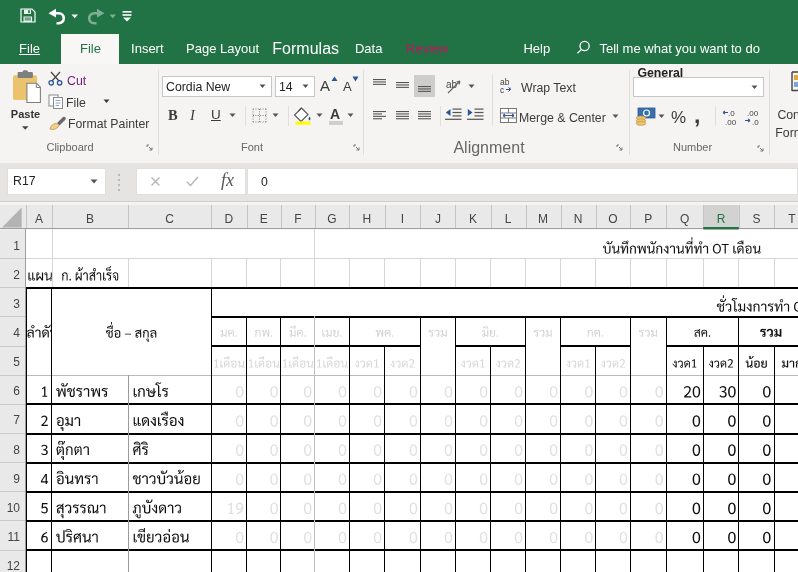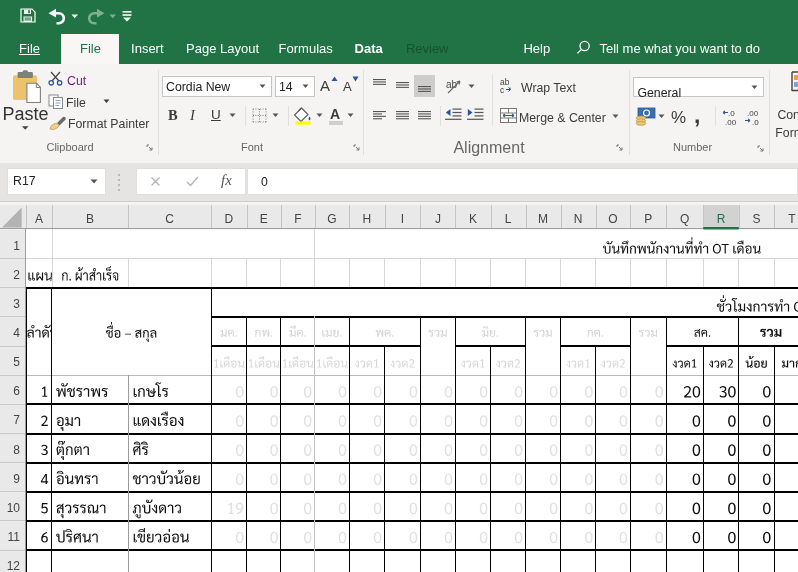--- a/index.html
+++ b/index.html
@@ -27,43 +27,43 @@
 <rect x="0.5" y="0" width="9" height="1.6" fill="#fff"></rect>
 <rect x="0.5" y="3.2" width="9" height="1.6" fill="#fff"></rect>
 <path d="M1 6.5 h8 l-4 4 z" fill="#fff"></path>
 </svg>
 <div style="position:absolute;left:0px;top:34px;width:798px;height:30px;background:#217346;"></div>
 <div style="position:absolute;left:61px;top:34px;width:58.4px;height:30px;background:#f8f7f6;"></div>
 <div style="position:absolute;left:29.6px;top:41px;font-size:13px;line-height:15px;color:#fff;font-weight:400;white-space:nowrap;transform:translateX(-50%);text-decoration:underline;">File</div>
 <div style="position:absolute;left:90.5px;top:41px;font-size:13px;line-height:15px;color:#217346;font-weight:400;white-space:nowrap;transform:translateX(-50%);">File</div>
 <div style="position:absolute;left:147.3px;top:41px;font-size:13px;line-height:15px;color:#fff;font-weight:400;white-space:nowrap;transform:translateX(-50%);">Insert</div>
 <div style="position:absolute;left:222.6px;top:41px;font-size:13px;line-height:15px;color:#fff;font-weight:400;white-space:nowrap;transform:translateX(-50%);">Page Layout</div>
-<div style="position:absolute;left:305.7px;top:41px;font-size:13px;line-height:15px;color:#fff;font-weight:400;white-space:nowrap;transform:translateX(-50%);">Formulas</div>
-<div style="position:absolute;left:368.7px;top:41px;font-size:13px;line-height:15px;color:#fff;font-weight:700;white-space:nowrap;transform:translateX(-50%);text-align:right;">Data</div>
-<div style="position:absolute;left:427.2px;top:41px;font-size:13px;line-height:15px;color:#14532d;font-weight:400;white-space:nowrap;transform:translateX(-50%);">Review</div>
+<div style="position:absolute;left:305.7px;top:41px;font-size:16px;line-height:15px;color:#fff;font-weight:400;white-space:nowrap;transform:translateX(-50%);">Formulas</div>
+<div style="position:absolute;left:368.7px;top:41px;font-size:13px;line-height:15px;color:#fff;font-weight:400;white-space:nowrap;transform:translateX(-50%);text-align:right;">Data</div>
+<div style="position:absolute;left:427.2px;top:41px;font-size:13px;line-height:15px;color:#be185d;font-weight:400;white-space:nowrap;transform:translateX(-50%);">Review</div>
 <div style="position:absolute;left:484.2px;top:41px;font-size:13px;line-height:15px;color:#fff;font-weight:400;white-space:nowrap;transform:translateX(-50%);margin-top:20px;">View</div>
 <div style="position:absolute;left:536.8px;top:41px;font-size:13px;line-height:15px;color:#fff;font-weight:400;white-space:nowrap;transform:translateX(-50%);">Help</div>
 <svg style="left:576px;top:40px" width="15" height="15" viewBox="0 0 15 15">
 <circle cx="8.6" cy="6" r="4.6" fill="none" stroke="#fff" stroke-width="1.3"></circle>
 <path d="M5.2 9.6 L1.5 13.3" stroke="#fff" stroke-width="1.3"></path>
 </svg>
 <div style="position:absolute;left:599.5px;top:41px;font-size:13px;line-height:15px;color:#fff;font-weight:400;white-space:nowrap;">Tell me what you want to do</div>
 <div style="position:absolute;left:0px;top:64px;width:798px;height:99px;background:#f5f4f2;"></div>
 <div style="position:absolute;left:157.5px;top:70px;width:1px;height:85px;background:#e1dfdd;"></div>
 <div style="position:absolute;left:363px;top:70px;width:1px;height:85px;background:#e1dfdd;"></div>
 <div style="position:absolute;left:629.3px;top:70px;width:1px;height:85px;background:#e1dfdd;"></div>
 <div style="position:absolute;left:769px;top:70px;width:1px;height:85px;background:#e1dfdd;"></div>
 <svg style="left:13px;top:70px" width="28" height="34" viewBox="0 0 28 34">
 <rect x="0" y="5.3" width="24" height="24.6" rx="1.6" fill="#ecc36d"></rect>
 <rect x="4.6" y="2" width="15.3" height="6" rx="1" fill="#7f7f7f"></rect>
 <rect x="9.5" y="0.3" width="5.5" height="3.5" rx="1.6" fill="#7f7f7f"></rect>
 <path d="M13.9 13.3 h9.6 l3.9 3.9 v15.3 h-13.5 z" fill="#fff" stroke="#7f7f7f" stroke-width="1.1"></path>
 <path d="M23.3 13.6 v3.9 h3.9" fill="none" stroke="#7f7f7f" stroke-width="1"></path>
 </svg>
-<div style="position:absolute;left:25.5px;top:106.5px;font-size:18px;line-height:14.3px;color:#333;font-weight:400;white-space:nowrap;transform:translateX(-50%);">Paste</div>
+<div style="position:absolute;left:25.5px;top:106.5px;font-size:11px;line-height:14.3px;color:#333;font-weight:700;white-space:nowrap;transform:translateX(-50%);">Paste</div>
 <svg style="left:22px;top:126px" width="7" height="4" viewBox="0 0 7 4">
     <path d="M0 0.3 h6.5 l-3.25 3.4 z" fill="#444"></path>
   </svg>
 <svg style="left:48px;top:71px" width="16" height="15" viewBox="0 0 16 15">
 <path d="M3 1 L11 10 M12 1 L4 10" stroke="#444" stroke-width="1.2" fill="none"></path>
 <circle cx="3.2" cy="11.8" r="2.2" fill="none" stroke="#2b579a" stroke-width="1.3"></circle>
 <circle cx="11.6" cy="11.8" r="2.2" fill="none" stroke="#2b579a" stroke-width="1.3"></circle>
 </svg>
 <div style="position:absolute;left:67px;top:73.5px;font-size:12.3px;line-height:14.3px;color:#701a75;font-weight:400;white-space:nowrap;">Cut</div>
 <svg style="left:48px;top:94px" width="16" height="15" viewBox="0 0 16 15">
@@ -209,21 +209,21 @@
 <div style="position:absolute;left:519px;top:110.5px;font-size:12.3px;line-height:14.3px;color:#3b3b3b;font-weight:400;white-space:nowrap;">Merge &amp; Center</div>
 <svg style="left:612px;top:114px" width="8" height="5" viewBox="0 0 8 5">
     <path d="M0.5 0.5 h6 l-3 3.6 z" fill="#555"></path>
   </svg>
 <div style="position:absolute;left:489px;top:141px;font-size:16px;line-height:13px;color:#666;font-weight:400;white-space:nowrap;transform:translateX(-50%);">Alignment</div>
 <svg style="left:615.5px;top:143.5px" width="8" height="8" viewBox="0 0 8 8">
 <path d="M1 3 V1 h2 M5 1 h0" stroke="#777" stroke-width="1" fill="none"></path>
 <path d="M3 3 l3 3 M6 3.4 V6 H3.4" stroke="#777" stroke-width="1" fill="none"></path>
 </svg>
 <div style="position:absolute;left:633.2px;top:76.6px;width:130.5px;height:20px;background:#fff;border:1px solid #c8c6c4;box-sizing:border-box;"></div>
-<div style="position:absolute;left:637.4px;top:86px;font-size:12.3px;line-height:14.3px;color:#222;font-weight:400;white-space:nowrap;">General</div>
+<div style="position:absolute;left:637.4px;top:66px;font-size:12.3px;line-height:14.3px;color:#222;font-weight:700;white-space:nowrap;">General</div>
 <svg style="left:750.7px;top:85.1px" width="8" height="5" viewBox="0 0 8 5">
     <path d="M0.5 0.5 h6 l-3 3.6 z" fill="#555"></path>
   </svg>
 <svg style="left:635px;top:107px" width="21" height="19" viewBox="0 0 21 19">
 <rect x="3" y="1" width="17" height="10" fill="#3a6fad"></rect>
 <circle cx="11.5" cy="6" r="3" fill="none" stroke="#fff" stroke-width="1.2"></circle>
 <rect x="3" y="1" width="17" height="10" fill="none" stroke="#2d5a8e" stroke-width="0.8"></rect>
 <g fill="#eec569" stroke="#b8934d" stroke-width="0.7">
 <ellipse cx="6" cy="11" rx="4.8" ry="1.9"></ellipse>
 <ellipse cx="6" cy="13.7" rx="4.8" ry="1.9"></ellipse>
@@ -272,21 +272,21 @@
     <circle cx="2" cy="13" r="1" fill="#aaa"></circle>
     <circle cx="2" cy="18" r="1" fill="#aaa"></circle>
 </svg>
 <div style="position:absolute;left:135.5px;top:167.5px;width:110px;height:27.8px;background:#fff;border:1px solid #e1dfdd;box-sizing:border-box;"></div>
 <svg style="left:150px;top:176px" width="11" height="11" viewBox="0 0 11 11">
 <path d="M1.5 1.5 L9.5 9.5 M9.5 1.5 L1.5 9.5" stroke="#b8b6b4" stroke-width="1.4"></path>
 </svg>
 <svg style="left:186px;top:176px" width="13" height="11" viewBox="0 0 13 11">
 <path d="M1 6 L4.5 9.5 L12 1" stroke="#b8b6b4" stroke-width="1.5" fill="none"></path>
 </svg>
-<div style="position:absolute;left:221px;top:172.5px;font-size:15px;line-height:15.5px;color:#555;font-weight:400;white-space:nowrap;font-family:'Liberation Serif',serif;font-style:italic;">fx</div>
+<div style="position:absolute;left:221px;top:172.5px;font-size:18px;line-height:15.5px;color:#555;font-weight:400;white-space:nowrap;font-family:'Liberation Serif',serif;font-style:italic;">fx</div>
 <div style="position:absolute;left:246.5px;top:167.5px;width:551.5px;height:27.8px;background:#fff;border:1px solid #e1dfdd;box-sizing:border-box;"></div>
 <div style="position:absolute;left:261px;top:174.5px;font-size:12.3px;line-height:14.3px;color:#222;font-weight:400;white-space:nowrap;">0</div>
 <svg style="left:0;top:205px" width="798" height="367" viewBox="0 0 798 367">
     <rect x="0.00" y="0.00" width="798.00" height="24.40" fill="#e9e9e9"></rect>
     <rect x="703.30" y="0.00" width="35.50" height="24.40" fill="#d2d2d2"></rect>
     <rect x="26.00" y="0.4" width="1" height="23.60" fill="#c4c4c4" shape-rendering="crispEdges"></rect>
     <rect x="52.00" y="0.4" width="1" height="23.60" fill="#c4c4c4" shape-rendering="crispEdges"></rect>
     <rect x="128.00" y="0.4" width="1" height="23.60" fill="#c4c4c4" shape-rendering="crispEdges"></rect>
     <rect x="211.30" y="0.4" width="1" height="23.60" fill="#c4c4c4" shape-rendering="crispEdges"></rect>
     <rect x="246.60" y="0.4" width="1" height="23.60" fill="#c4c4c4" shape-rendering="crispEdges"></rect>

